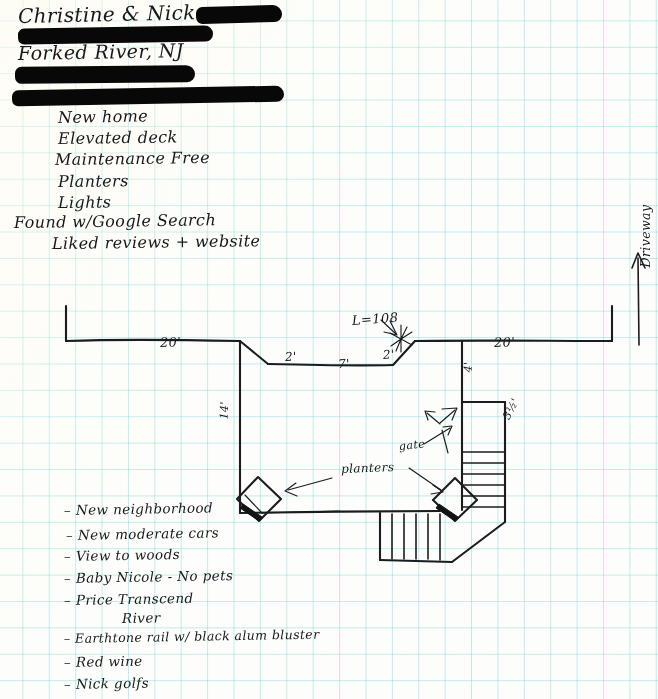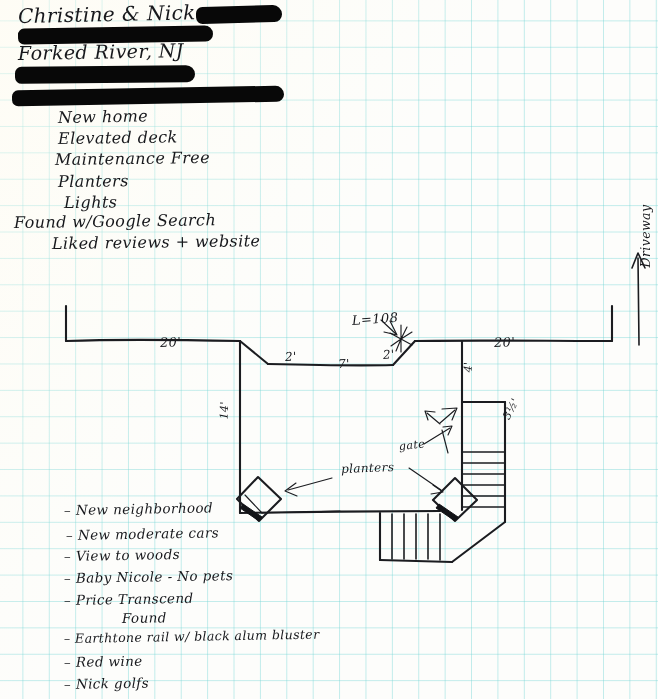--- a/index.html
+++ b/index.html
@@ -76,21 +76,21 @@
   <div class="redact r1" style="left:18px;top:27px;width:195px;height:16px;transform:rotate(-1deg);"></div>
   <div class="redact r1" style="left:15px;top:66px;width:180px;height:17px;transform:rotate(-0.6deg);"></div>
   <div class="redact r1" style="left:12px;top:88px;width:272px;height:16px;transform:rotate(-1deg);"></div>
 
   <div class="hand t-sub" style="left:18px;top:42px;transform:rotate(-1deg);font-size:19px;">Forked River, NJ</div>
 
   <div class="hand t-item" style="left:58px;top:108px;transform:rotate(-1deg);">New home</div>
   <div class="hand t-item" style="left:58px;top:129px;transform:rotate(-0.8deg);">Elevated deck</div>
   <div class="hand t-item" style="left:55px;top:150px;transform:rotate(-0.8deg);">Maintenance Free</div>
   <div class="hand t-item" style="left:58px;top:172px;transform:rotate(-0.6deg);">Planters</div>
-  <div class="hand t-item" style="left:64px;top:193px;transform:rotate(-0.6deg);">Lights</div>
+  <div class="hand t-item" style="left:58px;top:193px;transform:rotate(-0.6deg);">Lights</div>
 
   <div class="hand t-item" style="left:14px;top:213px;transform:rotate(-0.8deg);">Found w/Google Search</div>
   <div class="hand t-item" style="left:52px;top:234px;transform:rotate(-0.8deg);">Liked reviews + website</div>
 
   <div class="hand t-note" style="left:645px;top:260px;">
     <span class="vert-label" style="display:inline-block;">Driveway</span>
   </div>
 
   <div class="hand t-dim" style="left:352px;top:313px;transform:rotate(-4deg);font-size:13px;">L=108</div>
 
@@ -217,21 +217,21 @@
   <div class="hand t-bullet" style="left:64px;top:548px;transform:rotate(-1deg);">
     <span>–&nbsp;</span><span>View to woods</span>
   </div>
   <div class="hand t-bullet" style="left:64px;top:570px;transform:rotate(-1deg);">
     <span>–&nbsp;</span><span>Baby Nicole - No pets</span>
   </div>
   <div class="hand t-bullet" style="left:64px;top:592px;transform:rotate(-1deg);">
     <span>–&nbsp;</span><span>Price Transcend</span>
   </div>
   <div class="hand t-bullet" style="left:122px;top:610px;transform:rotate(-1deg);">
-    <span>Found</span>
+    <span>River</span>
   </div>
   <div class="hand t-bullet" style="left:64px;top:631px;transform:rotate(-1deg);font-size:12.5px;">
     <span>–&nbsp;</span><span>Earthtone rail w/ black alum bluster</span>
   </div>
   <div class="hand t-bullet" style="left:64px;top:654px;transform:rotate(-1deg);">
     <span>–&nbsp;</span><span>Red wine</span>
   </div>
   <div class="hand t-bullet" style="left:64px;top:676px;transform:rotate(-1deg);">
     <span>–&nbsp;</span><span>Nick golfs</span>
   </div>

